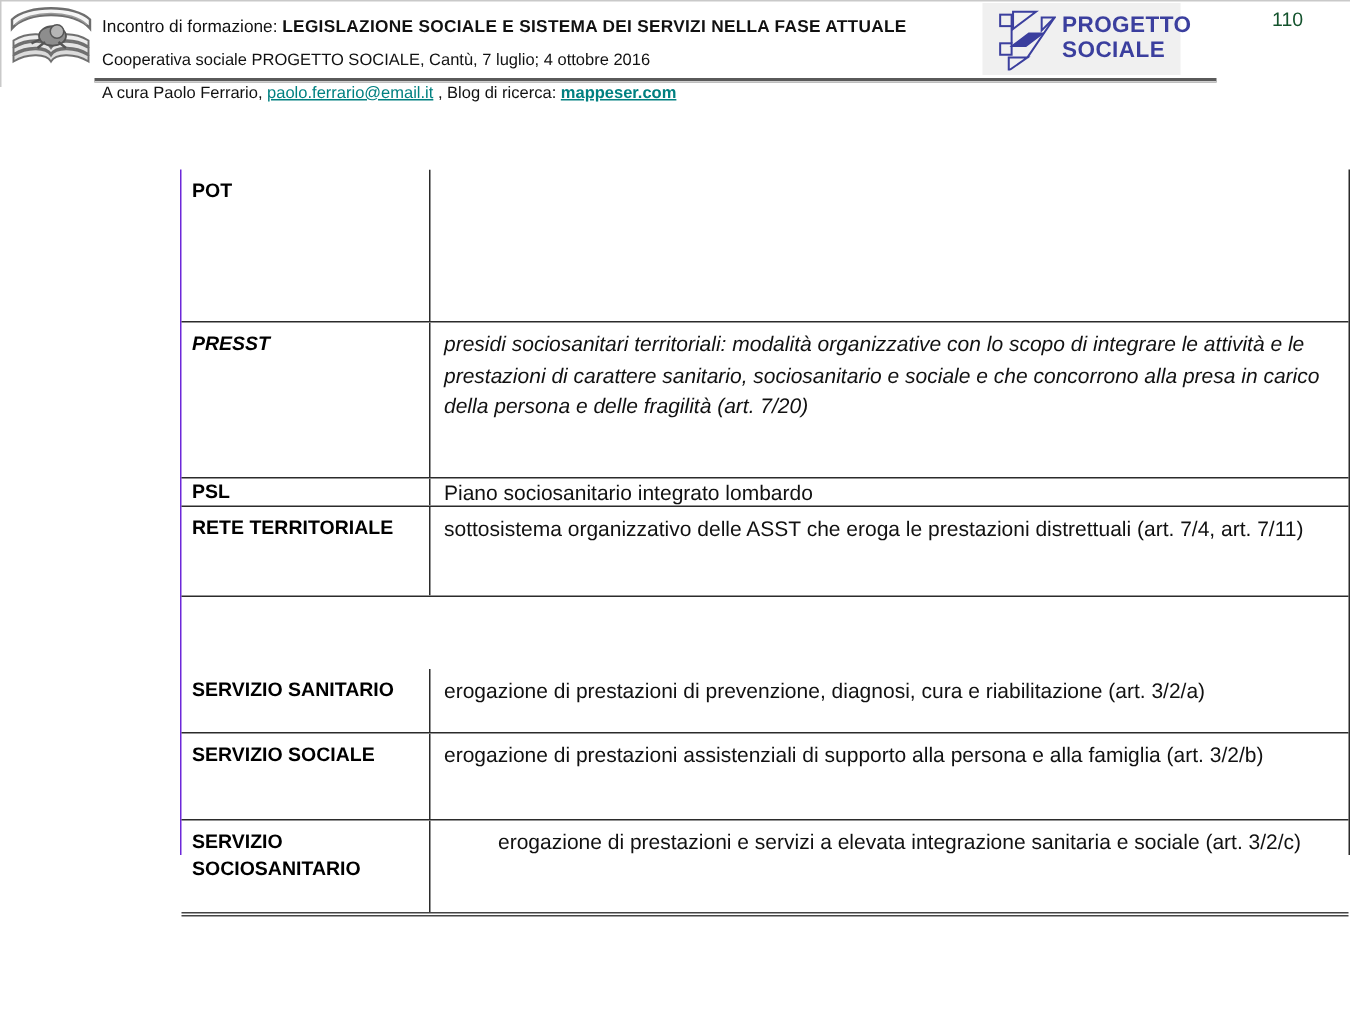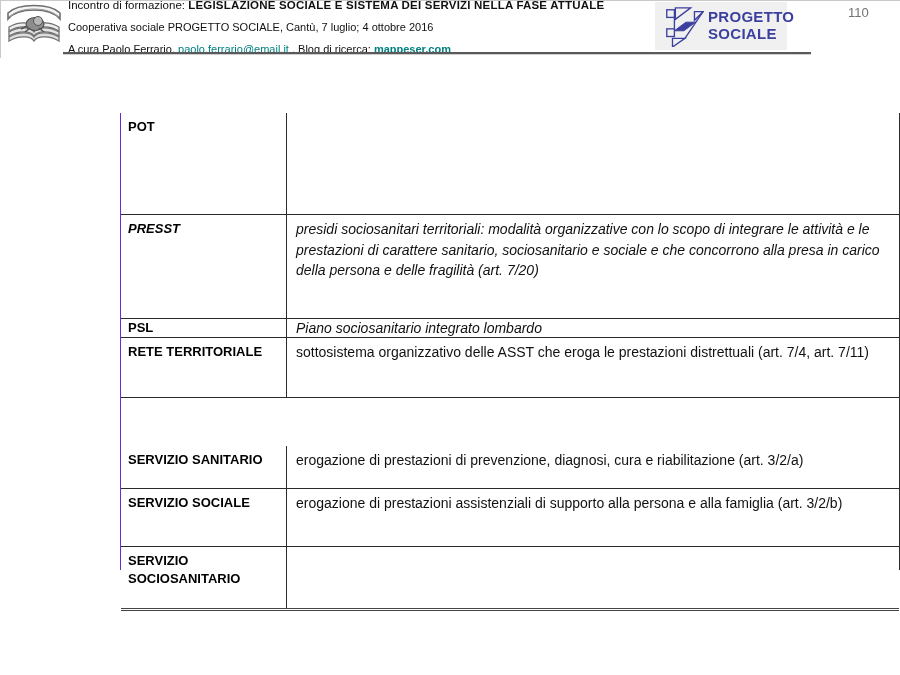--- a/index.html
+++ b/index.html
@@ -3,49 +3,49 @@
 <meta charset="utf-8">
 <style>
   * { margin: 0; padding: 0; box-sizing: border-box; }
   html, body { width: 900px; height: 675px; background: #ffffff; overflow: hidden;
     font-family: "Liberation Sans", "DejaVu Sans", sans-serif; color: #1a1a1a; }
   .edge-top { position: absolute; left: 0; top: 0; width: 900px; height: 1px; background: #c9c9c9; }
   .edge-left { position: absolute; left: 0; top: 0; width: 1px; height: 58px; background: #c9c9c9; }
 
   
   .book-logo { position: absolute; left: 5px; top: 3px; width: 58px; height: 46px; }
-  .header-text { position: absolute; left: 68px; top: 0; width: 560px; }
+  .header-text { position: absolute; left: 68px; top: 13px; width: 560px; }
   .title-line { font-size: 11.5px; line-height: 11px; color: #111; }
   .title-bold { font-weight: bold; letter-spacing: 0.2px; }
   .sub-line { font-size: 11px; line-height: 10.5px; margin-top: 11px; color: #111; }
   .hlink { color: #008080; text-decoration: underline; cursor: pointer; }
   .hlink.bold { font-weight: bold; }
 
   .logo-box { position: absolute; left: 655px; top: 2px; width: 132px; height: 48px;
     background: #f0f0f0; }
   .logo-mark { position: absolute; left: 7px; top: 3px; width: 42px; height: 42px; }
   .logo-text { position: absolute; left: 53px; top: 6px; font-weight: bold; font-size: 15px;
     line-height: 17px; color: #3b3f9e; letter-spacing: 0.3px; }
 
   .page-number { position: absolute; left: 848px; top: 5px; width: 44px; font-size: 13px;
-    color: #737373; text-align: left; }
+    color: #14532d; text-align: left; }
 
   .header-rule { position: absolute; left: 63px; top: 52px; width: 748px; height: 3px;
     background: #5a5a5a; border-bottom: 1px solid #cfcfcf; }
 
   
   .glossary { position: absolute; left: 120px; top: 113px; width: 780px; height: 457px;
     border-left: 1px solid #6d28d9; border-right: 1px solid #2b2b2b; }
   .t-row { display: flex; width: 100%; border-bottom: 1px solid #2b2b2b; overflow: hidden; }
   .t-row.last { border-bottom: 3px double #444; }
   .term-cell { width: 166px; border-right: 1px solid #2b2b2b; padding: 5px 4px 0 7px;
     font-weight: bold; font-size: 13px; line-height: 18px; color: #000; }
   .def-cell { flex: 1; padding: 4px 10px 0 9px; font-size: 14px; line-height: 20.5px; color: #111; }
   .t-row.tight .term-cell { padding-top: 1px; line-height: 16px; }
-  .t-row.tight .def-cell { padding-top: 0; line-height: 18px; font-style: italic; }
+  .t-row.tight .def-cell { padding-top: 0; line-height: 18px; }
 </style>
 </head>
 <body>
 
 <div class="edge-top"></div>
 <div class="edge-left"></div>
 
 <div class="book-logo">
   <svg width="58" height="46" viewBox="0 0 58 46">
     <path d="M3 16 C13 4 45 4 55 16 L55 10 C45 0 13 0 3 10 Z" fill="#f5f5f5" stroke="#6e6e6e" stroke-width="1.6"></path>
@@ -108,14 +108,15 @@
     <div class="t-row" style="height: 43px; margin-top: 48px;">
       <div class="term-cell">SERVIZIO SANITARIO</div>
       <div class="def-cell">erogazione di prestazioni di prevenzione, diagnosi, cura e riabilitazione (art. 3/2/a)</div>
     </div>
     <div class="t-row" style="height: 58px;">
       <div class="term-cell">SERVIZIO SOCIALE</div>
       <div class="def-cell">erogazione di prestazioni assistenziali di supporto alla persona e alla famiglia (art. 3/2/b)</div>
     </div>
     <div class="t-row last" style="height: 64px; gap: 36px;">
       <div class="term-cell">SERVIZIO SOCIOSANITARIO</div>
+      <div class="def-cell">erogazione di prestazioni e servizi a elevata integrazione sanitaria e sociale (art. 3/2/c)</div>
     </div>
   </div>
 
 </body></html>

